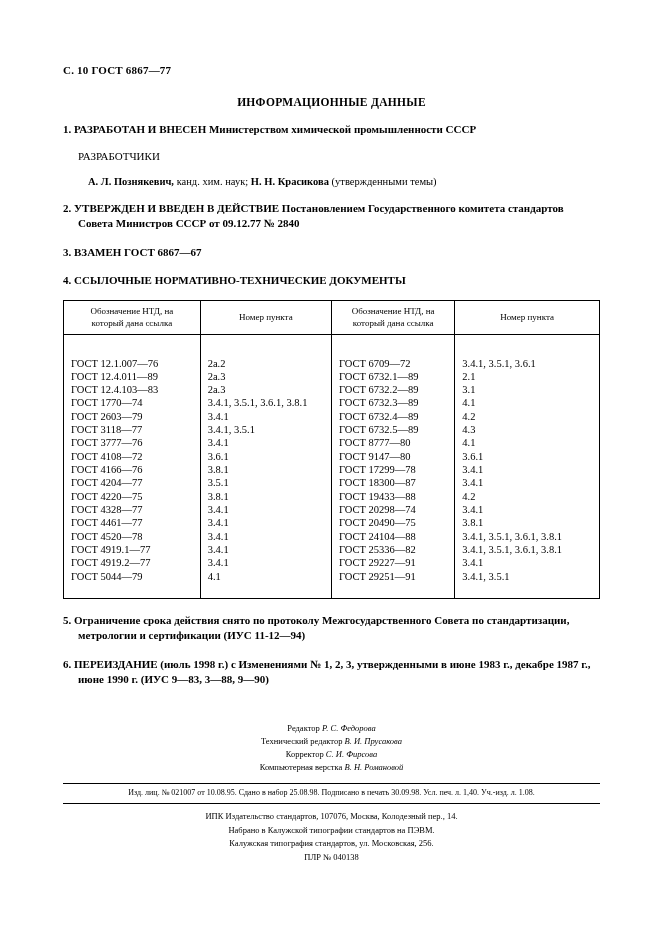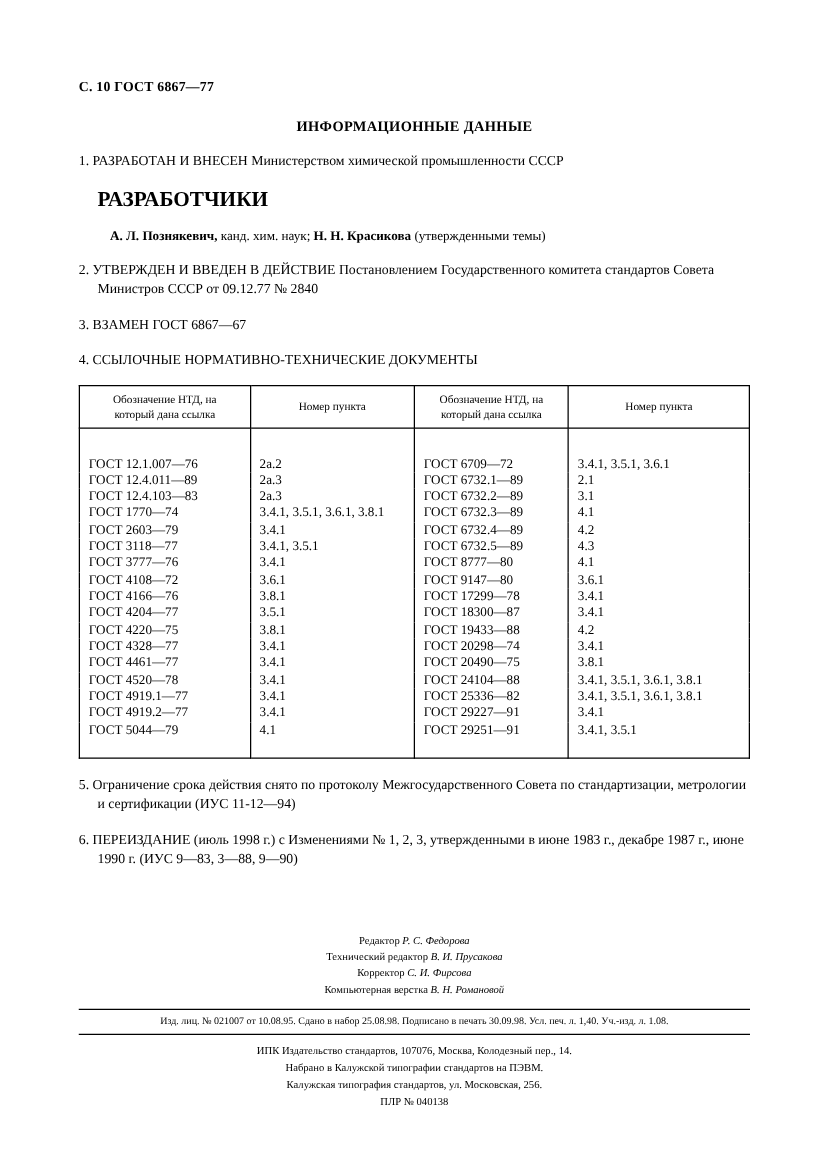--- a/index.html
+++ b/index.html
@@ -22,29 +22,29 @@
   }
   .doc-title {
     text-align: center;
     font-size: 11.5px;
     font-weight: bold;
     margin-top: 20px;
     letter-spacing: 0.3px;
   }
   .item {
     font-size: 11px;
-    font-weight: normal;
+    font-weight: bold;
     line-height: 1.35;
     margin-top: 14px;
     padding-left: 15px;
     text-indent: -15px;
   }
   .sub-heading {
-    font-size: 17px;
-    font-weight: bold;
+    font-size: 11px;
+    font-weight: normal;
     margin-top: 13px;
     padding-left: 15px;
   }
   .developers {
     font-size: 10.5px;
     font-weight: normal;
     margin-top: 14px;
     padding-left: 25px;
   }
   .developers .name { font-weight: bold; }
@@ -73,21 +73,21 @@
     white-space: nowrap;
   }
   table.ref-table tbody tr:first-child td { padding-top: 22px; }
   table.ref-table tbody tr:last-child td { padding-bottom: 15px; border-bottom: 1px solid #000; }
   table.ref-table th:nth-child(1) { width: 25.5%; }
   table.ref-table th:nth-child(2) { width: 24.5%; }
   table.ref-table th:nth-child(3) { width: 23%; }
   table.ref-table th:nth-child(4) { width: 27%; }
   td.col-ntd { padding-left: 7px; }
   .credits {
-    margin-top: 52px;
+    margin-top: 36px;
     text-align: center;
     font-size: 8.5px;
     line-height: 1.5;
   }
   .credits .role { font-style: normal; }
   .credits .name { font-style: italic; }
   .rule {
     border: none;
     border-top: 1px solid #000;
     height: 0;

